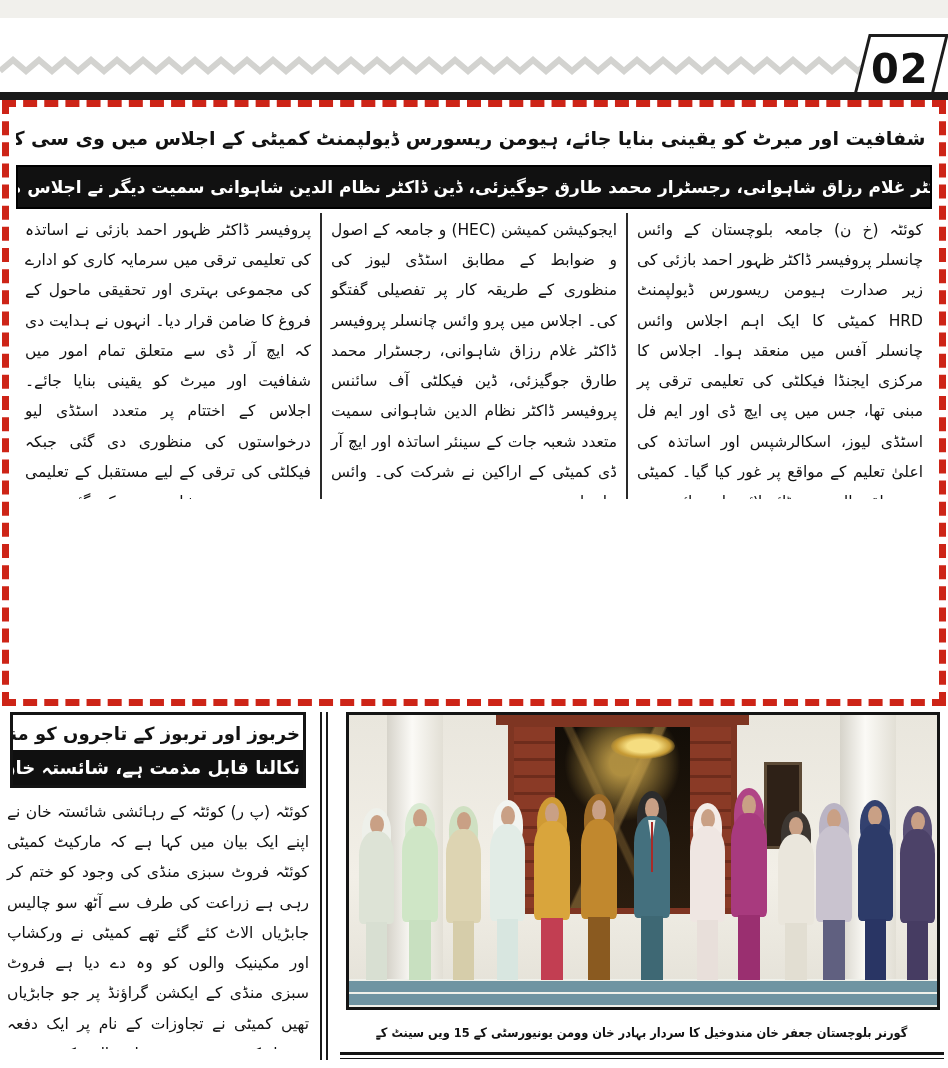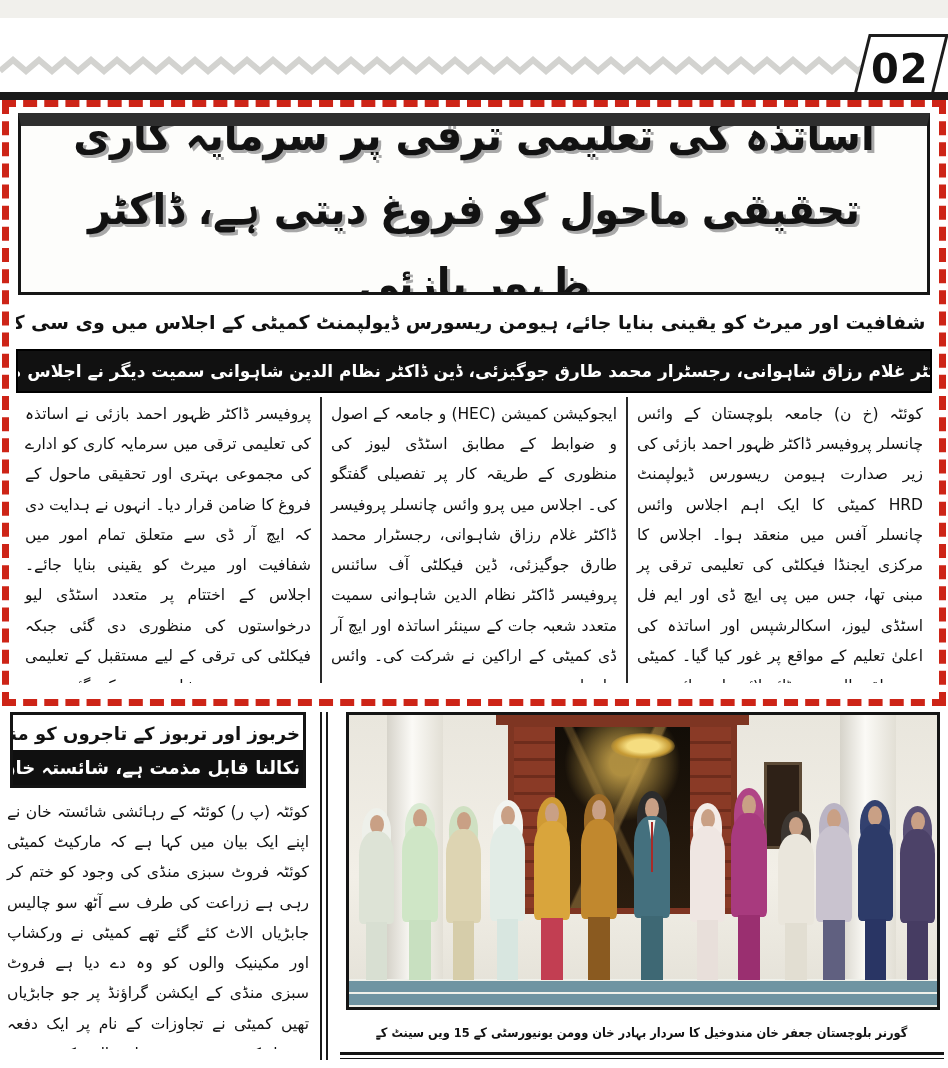--- a/index.html
+++ b/index.html
@@ -126,23 +126,20 @@
     <path id="zigzag-path" fill="none" stroke="#d3d3d0" stroke-width="6" d="M0 17 l13 -11 l13 11 l13 -11 l13 11 l13 -11 l13 11 l13 -11 l13 11 l13 -11 l13 11 l13 -11 l13 11 l13 -11 l13 11 l13 -11 l13 11 l13 -11 l13 11 l13 -11 l13 11 l13 -11 l13 11 l13 -11 l13 11 l13 -11 l13 11 l13 -11 l13 11 l13 -11 l13 11 l13 -11 l13 11 l13 -11 l13 11 l13 -11 l13 11 l13 -11 l13 11 l13 -11 l13 11 l13 -11 l13 11 l13 -11 l13 11 l13 -11 l13 11 l13 -11 l13 11 l13 -11 l13 11 l13 -11 l13 11 l13 -11 l13 11 l13 -11 l13 11 l13 -11 l13 11 l13 -11 l13 11 l13 -11 l13 11 l13 -11 l13 11 l13 -11 l13 11 l13 -11 l13 11"></path>
   </svg>
 
   <div class="pagenum-box">
     <span>02</span>
   </div>
 
   <div class="top-rule"></div>
 
   <div class="a1-frame">
-    <div class="a1-headbox">
-      <div class="a1-headline">اساتذہ کی تعلیمی ترقی پر سرمایہ کاری تحقیقی ماحول کو فروغ دیتی ہے، ڈاکٹر ظہور بازئی</div>
-    </div>
     <div class="a1-subhead">امور میں شفافیت اور میرٹ کو یقینی بنایا جائے، ہیومن ریسورس ڈیولپمنٹ کمیٹی کے اجلاس میں وی سی کی ہدایت</div>
     <div class="a1-byline">پی وی سی ڈاکٹر غلام رزاق شاہوانی، رجسٹرار محمد طارق جوگیزئی، ڈین ڈاکٹر نظام الدین شاہوانی سمیت دیگر نے اجلاس میں شرکت کی</div>
     <div class="a1-cols">
       <div class="a1-col">کوئٹہ (خ ن) جامعہ بلوچستان کے وائس چانسلر پروفیسر ڈاکٹر ظہور احمد بازئی کی زیر صدارت ہیومن ریسورس ڈیولپمنٹ HRD کمیٹی کا ایک اہم اجلاس وائس چانسلر آفس میں منعقد ہوا۔ اجلاس کا مرکزی ایجنڈا فیکلٹی کی تعلیمی ترقی پر مبنی تھا، جس میں پی ایچ ڈی اور ایم فل اسٹڈی لیوز، اسکالرشپس اور اساتذہ کی اعلیٰ تعلیم کے مواقع پر غور کیا گیا۔ کمیٹی نے متعلقہ پالیسیوں، ٹائم لائنز، اور ہائر</div>
       <div class="a1-col">ایجوکیشن کمیشن (HEC) و جامعہ کے اصول و ضوابط کے مطابق اسٹڈی لیوز کی منظوری کے طریقہ کار پر تفصیلی گفتگو کی۔ اجلاس میں پرو وائس چانسلر پروفیسر ڈاکٹر غلام رزاق شاہوانی، رجسٹرار محمد طارق جوگیزئی، ڈین فیکلٹی آف سائنس پروفیسر ڈاکٹر نظام الدین شاہوانی سمیت متعدد شعبہ جات کے سینئر اساتذہ اور ایچ آر ڈی کمیٹی کے اراکین نے شرکت کی۔ وائس چانسلر</div>
       <div class="a1-col">پروفیسر ڈاکٹر ظہور احمد بازئی نے اساتذہ کی تعلیمی ترقی میں سرمایہ کاری کو ادارے کی مجموعی بہتری اور تحقیقی ماحول کے فروغ کا ضامن قرار دیا۔ انہوں نے ہدایت دی کہ ایچ آر ڈی سے متعلق تمام امور میں شفافیت اور میرٹ کو یقینی بنایا جائے۔ اجلاس کے اختتام پر متعدد اسٹڈی لیو درخواستوں کی منظوری دی گئی جبکہ فیکلٹی کی ترقی کے لیے مستقبل کے تعلیمی منصوبے پر مزید مشاورت بھی کی گئی۔</div>
     </div>
   </div>
 
   <div class="a2">

